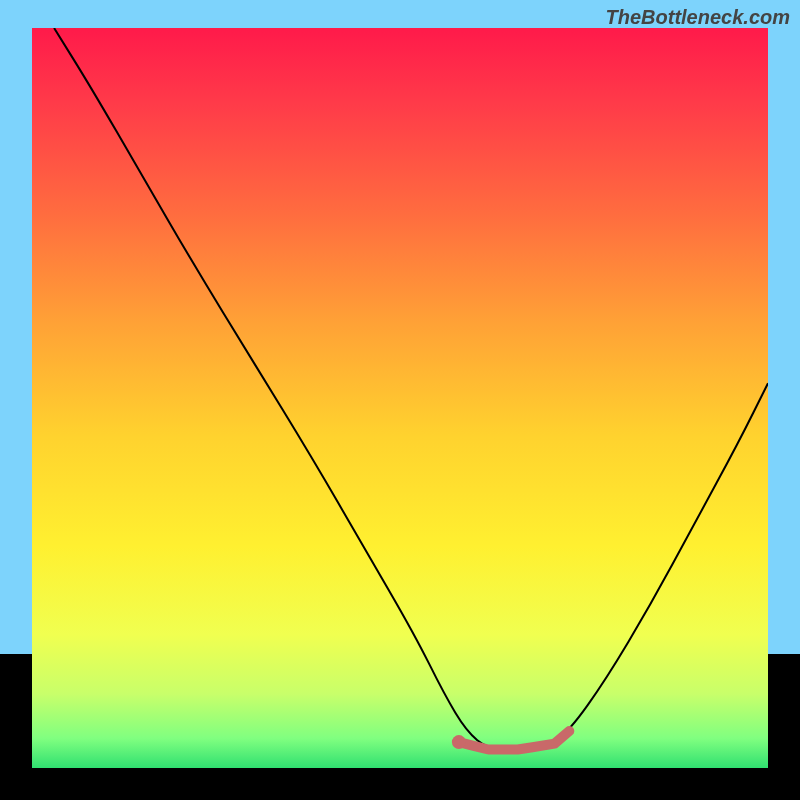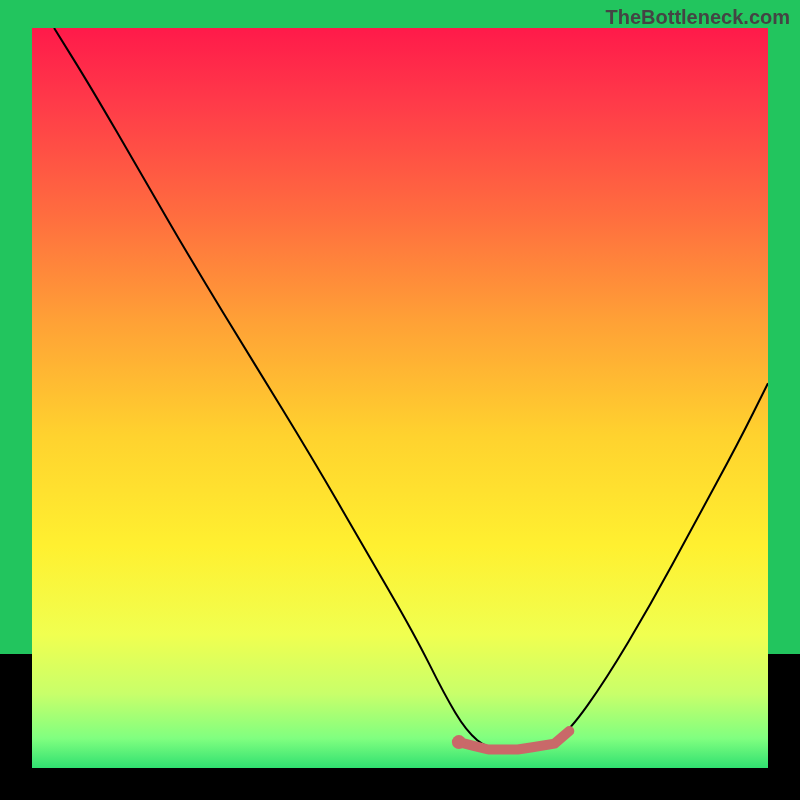--- a/index.html
+++ b/index.html
@@ -7,22 +7,23 @@
     padding: 0;
     background: #000;
     width: 800px;
     height: 800px;
     position: relative;
     font-family: Arial, sans-serif;
   }
   .container {
     width: 800px;
     height: 654px;
-    background: #22c55e;
+    background: #7dd3fc;
     position: relative;
+    font-style: italic;
   }
   .watermark {
     position: absolute;
     top: 6px;
     right: 10px;
     color: #444;
     font-size: 20px;
     font-weight: bold;
     z-index: 10;
   }

